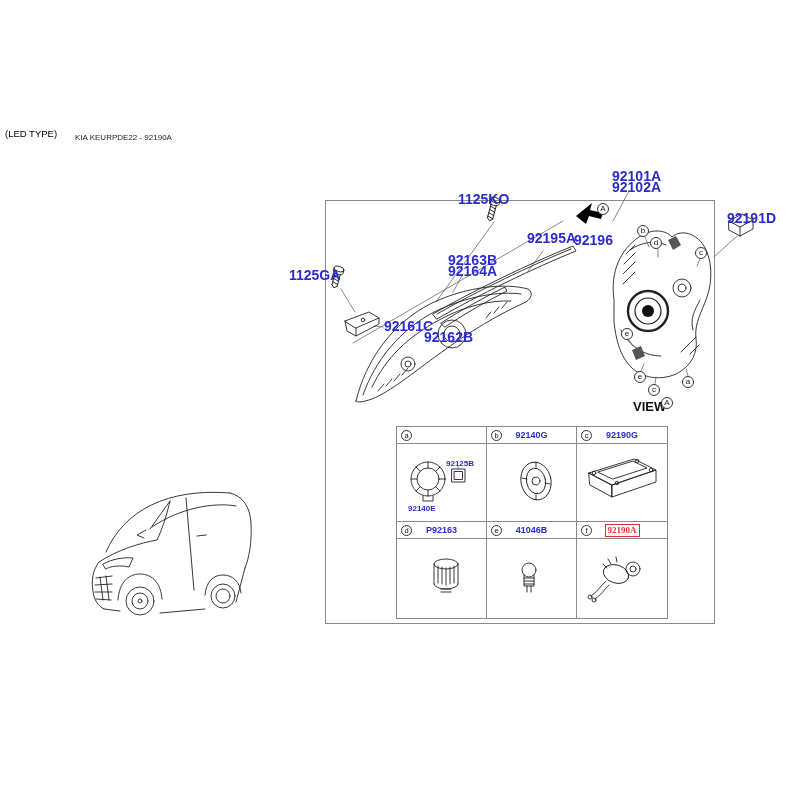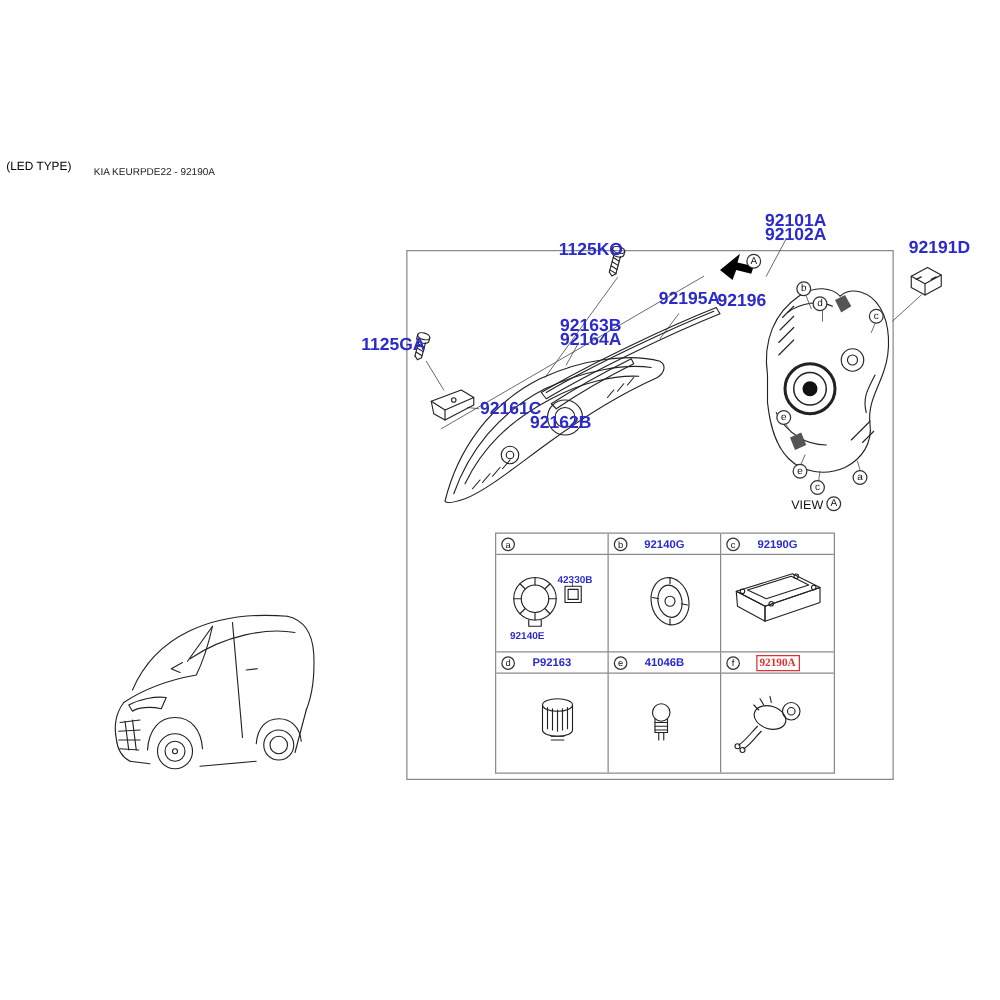--- a/index.html
+++ b/index.html
@@ -3,21 +3,21 @@
 <meta charset="utf-8">
 <style>
   html,body{margin:0;padding:0;}
   body{width:800px;height:800px;background:#fff;font-family:"Liberation Sans",sans-serif;position:relative;overflow:hidden;}
   .frame{position:absolute;left:325px;top:200px;width:388px;height:422px;border:1px solid #8a8a8a;z-index:0;}
   .art{position:absolute;left:0;top:0;z-index:1;}
   .txt{position:absolute;z-index:2;white-space:nowrap;}
   .hdr1{font-size:9.5px;color:#000;}
   .hdr2{font-size:8px;color:#222;}
   .plbl{position:absolute;z-index:3;font-size:14px;font-weight:bold;color:#2b2bcb;white-space:nowrap;cursor:pointer;}
-  .blk{position:absolute;z-index:3;font-size:10px;font-weight:normal;color:#111;white-space:nowrap;}
+  .blk{position:absolute;z-index:3;font-size:13px;font-weight:bold;color:#111;white-space:nowrap;}
   .callout{position:absolute;z-index:3;width:12px;height:12px;border:1px solid #333;border-radius:50%;font-size:8px;line-height:10px;text-align:center;color:#111;background:#fff;box-sizing:border-box;}
   .tbl{position:absolute;left:396px;top:426px;z-index:2;display:grid;grid-template-columns:90px 90px 90px;grid-template-rows:17px 78px 17px 79px;border:1px solid #8a8a8a;background:transparent;}
   .cell{border-right:1px solid #8a8a8a;border-bottom:1px solid #8a8a8a;position:relative;}
   .cell:nth-child(3n){border-right:none;}
   .cell:nth-child(n+10){border-bottom:none;}
   .hcell .ltr{position:absolute;left:4px;top:2.5px;width:11px;height:11px;border:1px solid #333;border-radius:50%;font-size:7.5px;line-height:9.5px;text-align:center;color:#111;background:#fff;box-sizing:border-box;}
   .hcell .pn{display:block;text-align:center;line-height:17px;font-size:9px;font-weight:bold;color:#2b2bcb;cursor:pointer;}
   .hl{display:inline-block;line-height:11px;border:1px solid #e03131;padding:0 2px;color:#e03131;font-family:Liberation Serif, serif;}
   .inlbl{position:absolute;font-size:8px;font-weight:bold;color:#2b2bcb;white-space:nowrap;z-index:3;cursor:pointer;}
 </style>
@@ -190,24 +190,24 @@
       <path d="M609,585 C603,591 601,595 595,599"></path>
       <circle cx="590" cy="597" r="2"></circle>
       <circle cx="594" cy="600" r="2"></circle>
     </g>
   </g>
 </svg>
 
 <span class="txt hdr1" style="left:5px;top:128px;">(LED TYPE)</span>
 <span class="txt hdr2" style="left:75px;top:133px;">KIA KEURPDE22 - 92190A</span>
 
-<span class="plbl" style="left:447px;top:191px;">1125KO</span>
+<span class="plbl" style="left:458px;top:191px;">1125KO</span>
 <span class="plbl" style="left:612px;top:168px;">92101A</span>
 <span class="plbl" style="left:612px;top:179px;">92102A</span>
-<span class="plbl" style="left:727px;top:189px;text-align:right;">92191D</span>
+<span class="plbl" style="left:727px;top:210px;text-align:right;">92191D</span>
 <span class="plbl" style="left:527px;top:230px;">92195A</span>
 <span class="plbl" style="left:532px;top:232px;padding-left:42px;">92196</span>
 <span class="plbl" style="left:448px;top:252px;">92163B</span>
 <span class="plbl" style="left:448px;top:263px;">92164A</span>
 <span class="plbl" style="left:289px;top:267px;">1125GA</span>
 <span class="plbl" style="left:384px;top:318px;">92161C</span>
 <span class="plbl" style="left:384px;top:329px;padding-left:40px;">92162B</span>
 
 <span class="blk" style="left:633px;top:399px;">VIEW</span>
 <span class="callout" style="left:661px;top:397px;">A</span>
@@ -229,21 +229,21 @@
   <div class="cell hcell">
     <span class="ltr">b</span>
     <span class="pn">92140G</span>
   </div>
   <div class="cell hcell">
     <span class="ltr">c</span>
     <span class="pn">92190G</span>
   </div>
 
   <div class="cell">
-    <span class="inlbl" style="left:49px;top:15px;">42330B</span>
+    <span class="inlbl" style="left:49px;top:15px;">92125B</span>
     <span class="inlbl" style="left:11px;top:60px;">92140E</span>
   </div>
   <div class="cell"></div>
   <div class="cell"></div>
 
   <div class="cell hcell">
     <span class="ltr">d</span>
     <span class="pn">P92163</span>
   </div>
   <div class="cell hcell">

